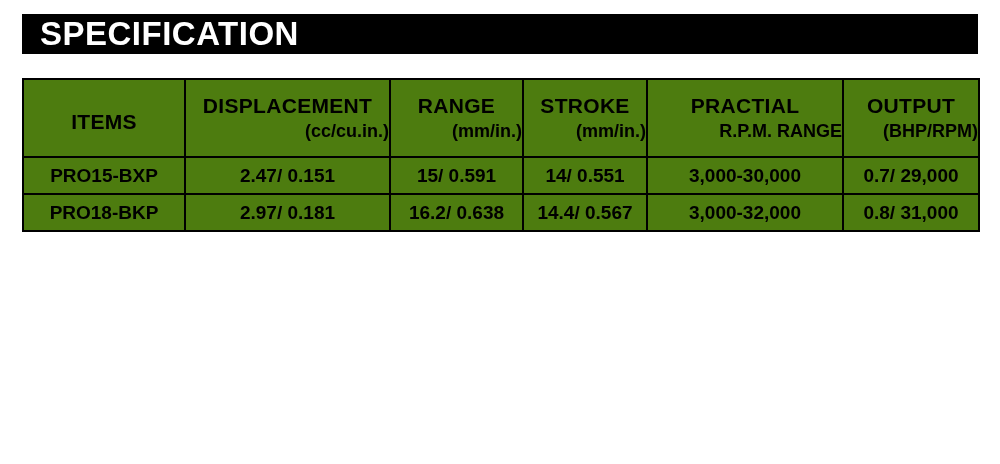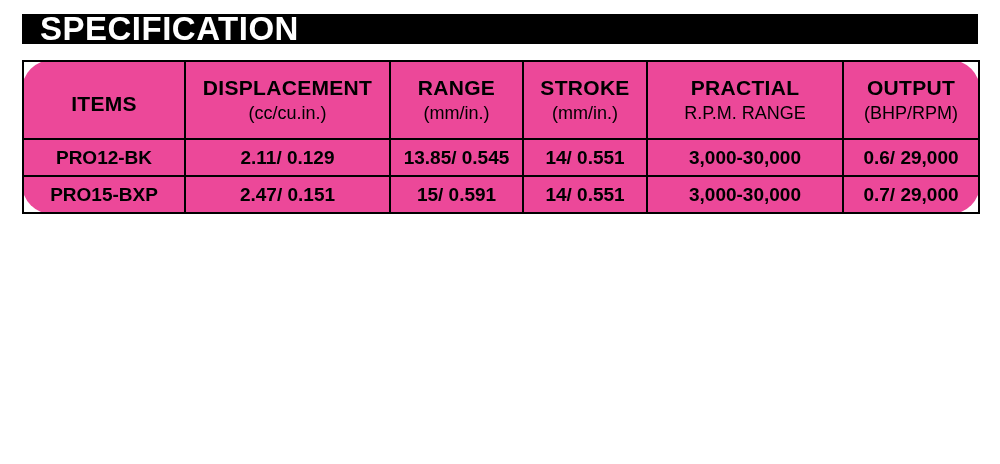--- a/index.html
+++ b/index.html
@@ -17,39 +17,38 @@
   .page {
     position: relative;
     width: 1000px;
     height: 464px;
     box-sizing: border-box;
     padding: 14px 22px 10px 22px;
   }
   .title-bar {
     background: #000000;
     color: #ffffff;
-    height: 30px;
+    height: 40px;
     display: flex;
     align-items: center;
     padding-left: 18px;
     box-sizing: border-box;
   }
   .title-bar .title-text {
     font-size: 33px;
     font-weight: bold;
     letter-spacing: 0.5px;
     font-family: "Liberation Sans", sans-serif;
   }
   table.spec {
-    margin-top: 16px;
+    margin-top: 24px;
     border-collapse: collapse;
     width: 956px;
     table-layout: fixed;
-    background: #ec4899;
-    border-radius: 30px;
+    background: #4d7c0f;
   }
   table.spec th, table.spec td {
     border: 2px solid #000000;
     text-align: center;
     font-size: 19px;
     font-family: "Liberation Sans", sans-serif;
     padding: 0;
     height: 35px;
     line-height: 1.05;
     font-weight: bold;
@@ -60,22 +59,23 @@
   }
   .hd-main {
     display: block;
     font-size: 21px;
     font-weight: bold;
     letter-spacing: 0.3px;
   }
   .hd-sub {
     display: block;
     font-size: 18px;
-    font-weight: normal;
+    font-weight: bold;
     margin-top: 5px;
+    text-align: right;
   }
   th.col-items {
     text-align: left;
     padding-left: 10px;
     vertical-align: top;
   }
   th.col-items .hd-main {
     margin-top: 8px;
   }
   td.cell-item {
@@ -134,31 +134,31 @@
           <span class="hd-sub">R.P.M. RANGE</span>
         </th>
         <th>
           <span class="hd-main">OUTPUT</span>
           <span class="hd-sub">(BHP/RPM)</span>
         </th>
       </tr>
     </thead>
     <tbody>
       <tr>
-        <td class="cell-item">PRO12-BK</td>
-        <td class="cell-val">2.11/ 0.129</td>
-        <td class="cell-val">13.85/ 0.545</td>
-        <td class="cell-val">14/ 0.551</td>
-        <td class="cell-val">3,000-30,000</td>
-        <td class="cell-val">0.6/ 29,000</td>
-      </tr>
-      <tr>
         <td class="cell-item">PRO15-BXP</td>
         <td class="cell-val">2.47/ 0.151</td>
         <td class="cell-val">15/ 0.591</td>
         <td class="cell-val">14/ 0.551</td>
         <td class="cell-val">3,000-30,000</td>
         <td class="cell-val">0.7/ 29,000</td>
       </tr>
+      <tr>
+        <td class="cell-item">PRO18-BKP</td>
+        <td class="cell-val">2.97/ 0.181</td>
+        <td class="cell-val">16.2/ 0.638</td>
+        <td class="cell-val">14.4/ 0.567</td>
+        <td class="cell-val">3,000-32,000</td>
+        <td class="cell-val">0.8/ 31,000</td>
+      </tr>
     </tbody>
   </table>
 
 </div>
 
 </body></html>

